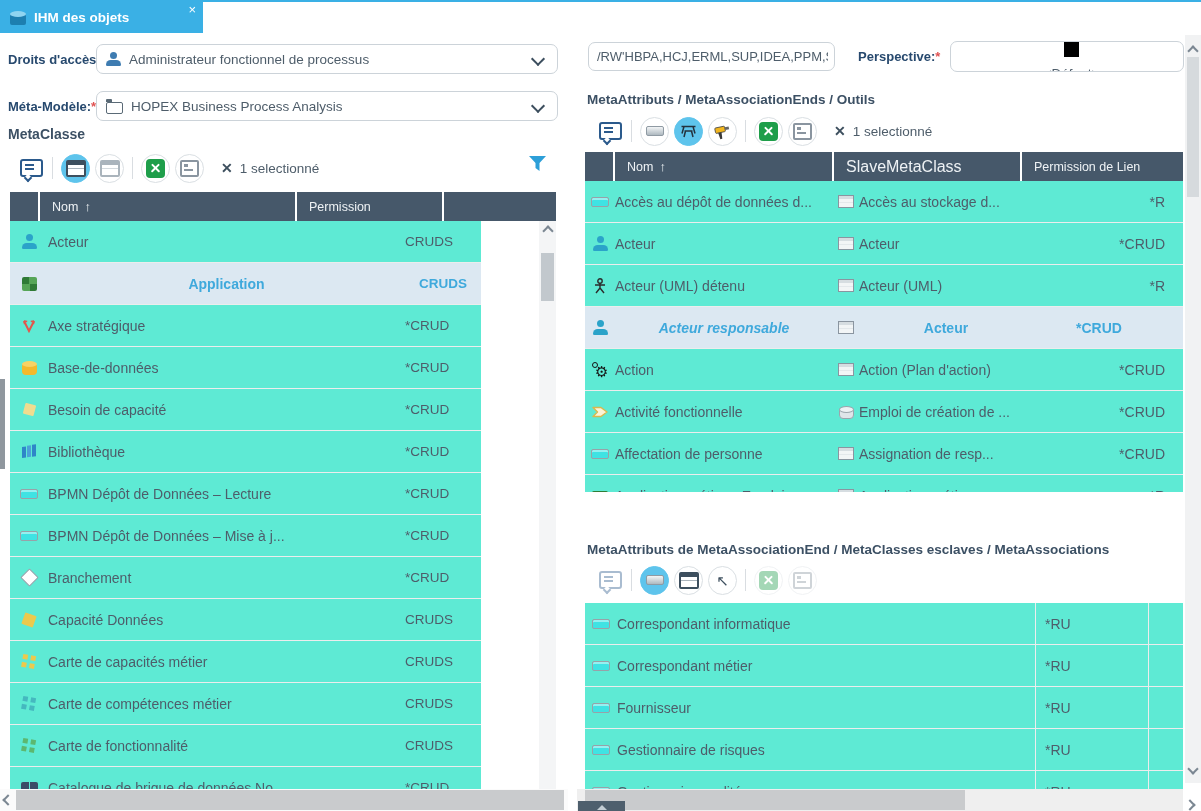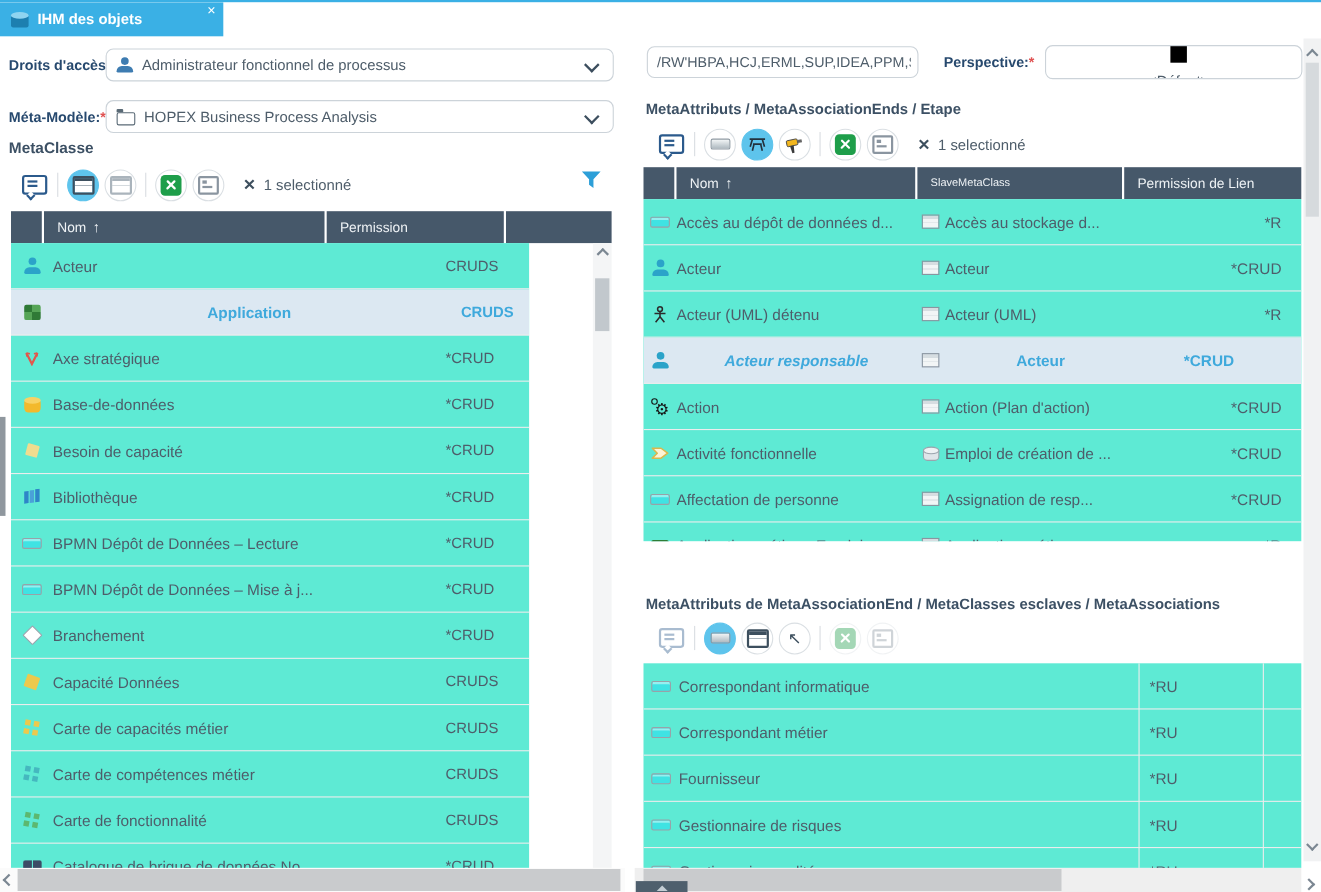--- a/index.html
+++ b/index.html
@@ -186,21 +186,21 @@
   <svg class="filterbtn" width="19" height="17">
       <path d="M1 1h17l-6.5 7v8l-4-3V8z" fill="#2d9fd8"></path>
     </svg>
 
   <div class="thead" style="left:10px;top:190px;width:546px;">
     <div class="hc" style="width:28px;padding-left:0;"></div>
     <div class="hc" style="width:255px;">
         <span>Nom</span>
         <span class="sort">↑</span>
       </div>
-    <div class="hc" style="width:161px;">
+    <div class="hc" style="width:145px;">
         <span>Permission</span>
       </div>
     <div class="hc last"></div>
   </div>
   <div class="tbody" style="left:10px;top:219px;width:471px;height:568px;" id="lt-body">
       <div class="trow lrow">
         <span class="ri">
           <span class="ic-actor"></span>
         </span>
         <span class="nm">Acteur</span>
@@ -322,21 +322,21 @@
   </div>
   <div class="lsplit"></div>
 
   <input class="inp-filter" value="/RW'HBPA,HCJ,ERML,SUP,IDEA,PPM,SM72," style="">
   <span class="flabel lbl-persp"><span>Perspective:</span><span class="req">*</span></span>
   <div class="dd-persp">
     <span class="black-sq"></span>
     <span class="ddtext">&lt;Défaut&gt;</span>
   </div>
 
-  <div class="sechead" style="left:587px;top:90px;">MetaAttributs / MetaAssociationEnds / Etape</div>
+  <div class="sechead" style="left:587px;top:90px;">MetaAttributs / MetaAssociationEnds / Outils</div>
   <div class="toolbar" style="left:597px;top:112px;" id="tb-rt">
       <div class="tbtn bare">
         <span class="g-comment"></span>
       </div>
       <div class="tsep"></div>
       <div class="tbtn">
         <span class="g-pill"></span>
       </div>
       <div class="tbtn active">
         <svg width="17" height="14" viewBox="0 0 17 14">
@@ -360,21 +360,21 @@
       <span class="tclear">✕</span>
       <span class="tcount">1 selectionné</span>
     </div>
 
   <div class="thead" style="left:585px;top:150px;width:598px;">
     <div class="hc" style="width:28px;padding-left:0;"></div>
     <div class="hc" style="width:217px;">
         <span>Nom</span>
         <span class="sort">↑</span>
       </div>
-    <div class="hc" style="width:186px;font-size:10px;">
+    <div class="hc" style="width:186px;font-size:16px;">
         <span>SlaveMetaClass</span>
       </div>
     <div class="hc last">
         <span>Permission de Lien</span>
       </div>
   </div>
   <div class="tbody" style="left:585px;top:179px;width:598px;height:311px;" id="rt-body">
       <div class="trow rrow">
         <span class="ri">
           <span class="ic-pill"></span>

